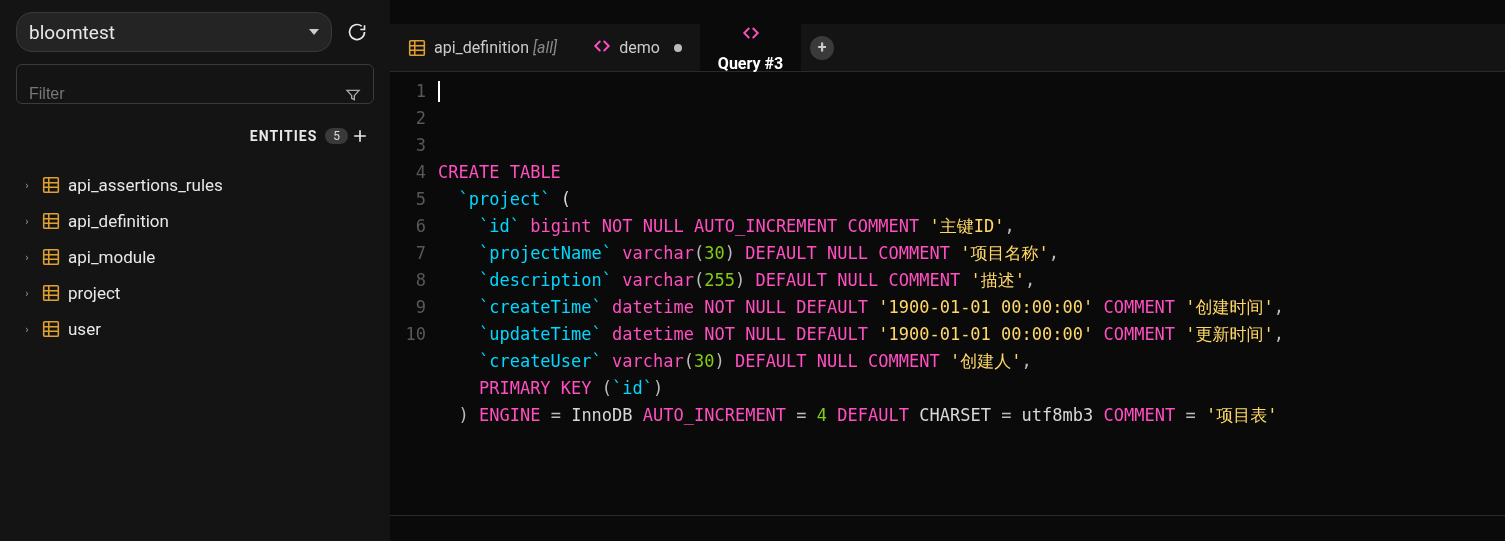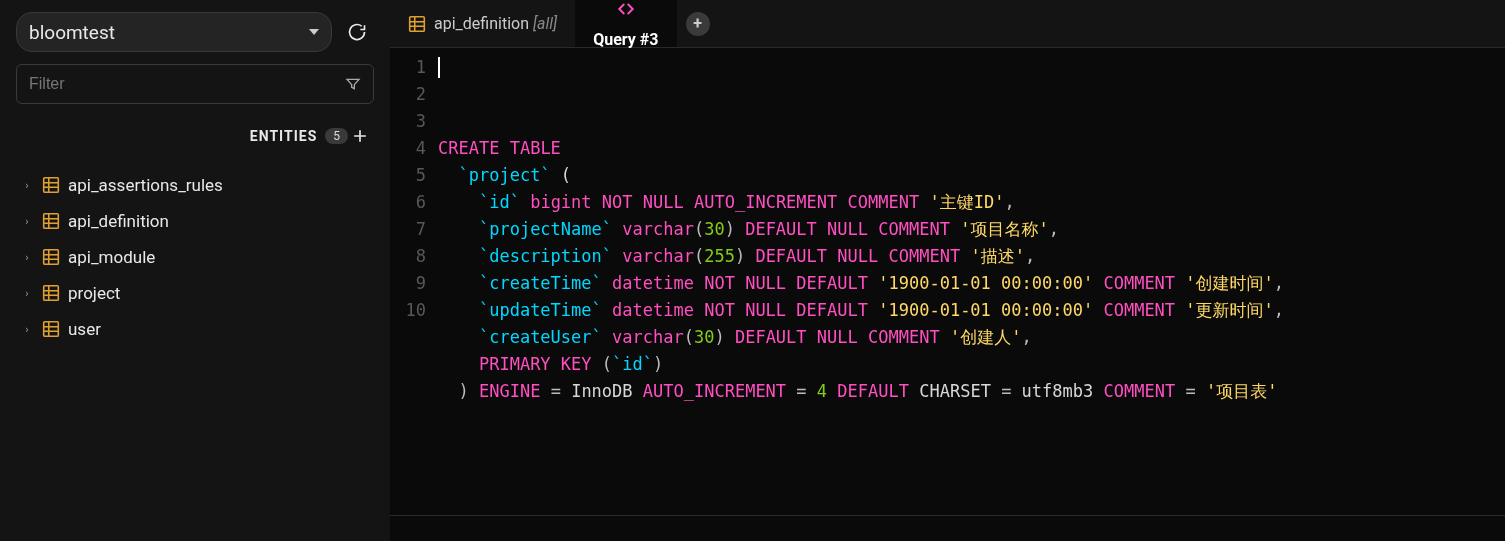--- a/index.html
+++ b/index.html
@@ -40,21 +40,21 @@
     width: 34px; height: 34px;
     display: flex; align-items: center; justify-content: center;
     color: #e8e8e8;
     cursor: pointer;
   }
   .filter-row {
     height: 40px;
     background: #141414;
     border: 1px solid #3a3a3a;
     border-radius: 6px;
-    display: flex; align-items: center; justify-content: space-between;
+    display: flex; align-items: flex-end; justify-content: space-between;
     padding: 0 12px;
     color: #888;
   }
   .filter-row input {
     flex: 1;
     background: transparent; border: none; outline: none;
     color: #e8e8e8; font-size: 16px;
   }
   .filter-row input::placeholder { color: #777; }
   .entities-header {
@@ -95,20 +95,21 @@
   }
   .table-icon svg { width: 100%; height: 100%; }
 
   
   .main { flex: 1; display: flex; flex-direction: column; min-width: 0; }
   .tabbar {
     height: 48px;
     background: #141414;
     display: flex; align-items: stretch;
     border-bottom: 1px solid #2a2a2a;
+    margin-top: 24px;
   }
   .tab {
     display: flex; align-items: center; gap: 8px;
     padding: 0 18px;
     font-size: 16px;
     color: #ccc;
     cursor: pointer;
     border-right: 0px solid #2a2a2a;
     position: relative;
   }
@@ -290,20 +291,28 @@
           <span class="table-icon">
             <svg viewBox="0 0 16 16" fill="none" stroke="#e0a030" stroke-width="1.4">
               <rect x="1.5" y="1.5" width="13" height="13" rx="1"></rect>
               <line x1="1.5" y1="6" x2="14.5" y2="6"></line>
               <line x1="1.5" y1="10" x2="14.5" y2="10"></line>
               <line x1="6" y1="1.5" x2="6" y2="14.5"></line>
             </svg>
           </span>
           <span class="tablabel">api_definition <span class="suffix">[all]</span></span>
         </div>
+        <div class="tab">
+          <span class="code-icon"><svg viewBox="0 0 24 24" fill="none" stroke="#ff4fc1" stroke-width="2.5" stroke-linecap="round">
+              <path d="M9 18l-6-6 6-6"></path>
+              <path d="M15 6l6 6-6 6"></path>
+            </svg></span>
+          <span class="tablabel">demo</span>
+          <span class="dirty"></span>
+        </div>
         <div class="tab active">
           <span class="code-icon"><svg viewBox="0 0 24 24" fill="none" stroke="#ff4fc1" stroke-width="2.5" stroke-linecap="round">
               <path d="M9 18l-6-6 6-6"></path>
               <path d="M15 6l6 6-6 6"></path>
             </svg></span>
           <span class="tablabel">Query #3</span>
           <span class="dirty"></span>
         </div>
         <div class="tab-add">
           <div class="circle">+</div>

